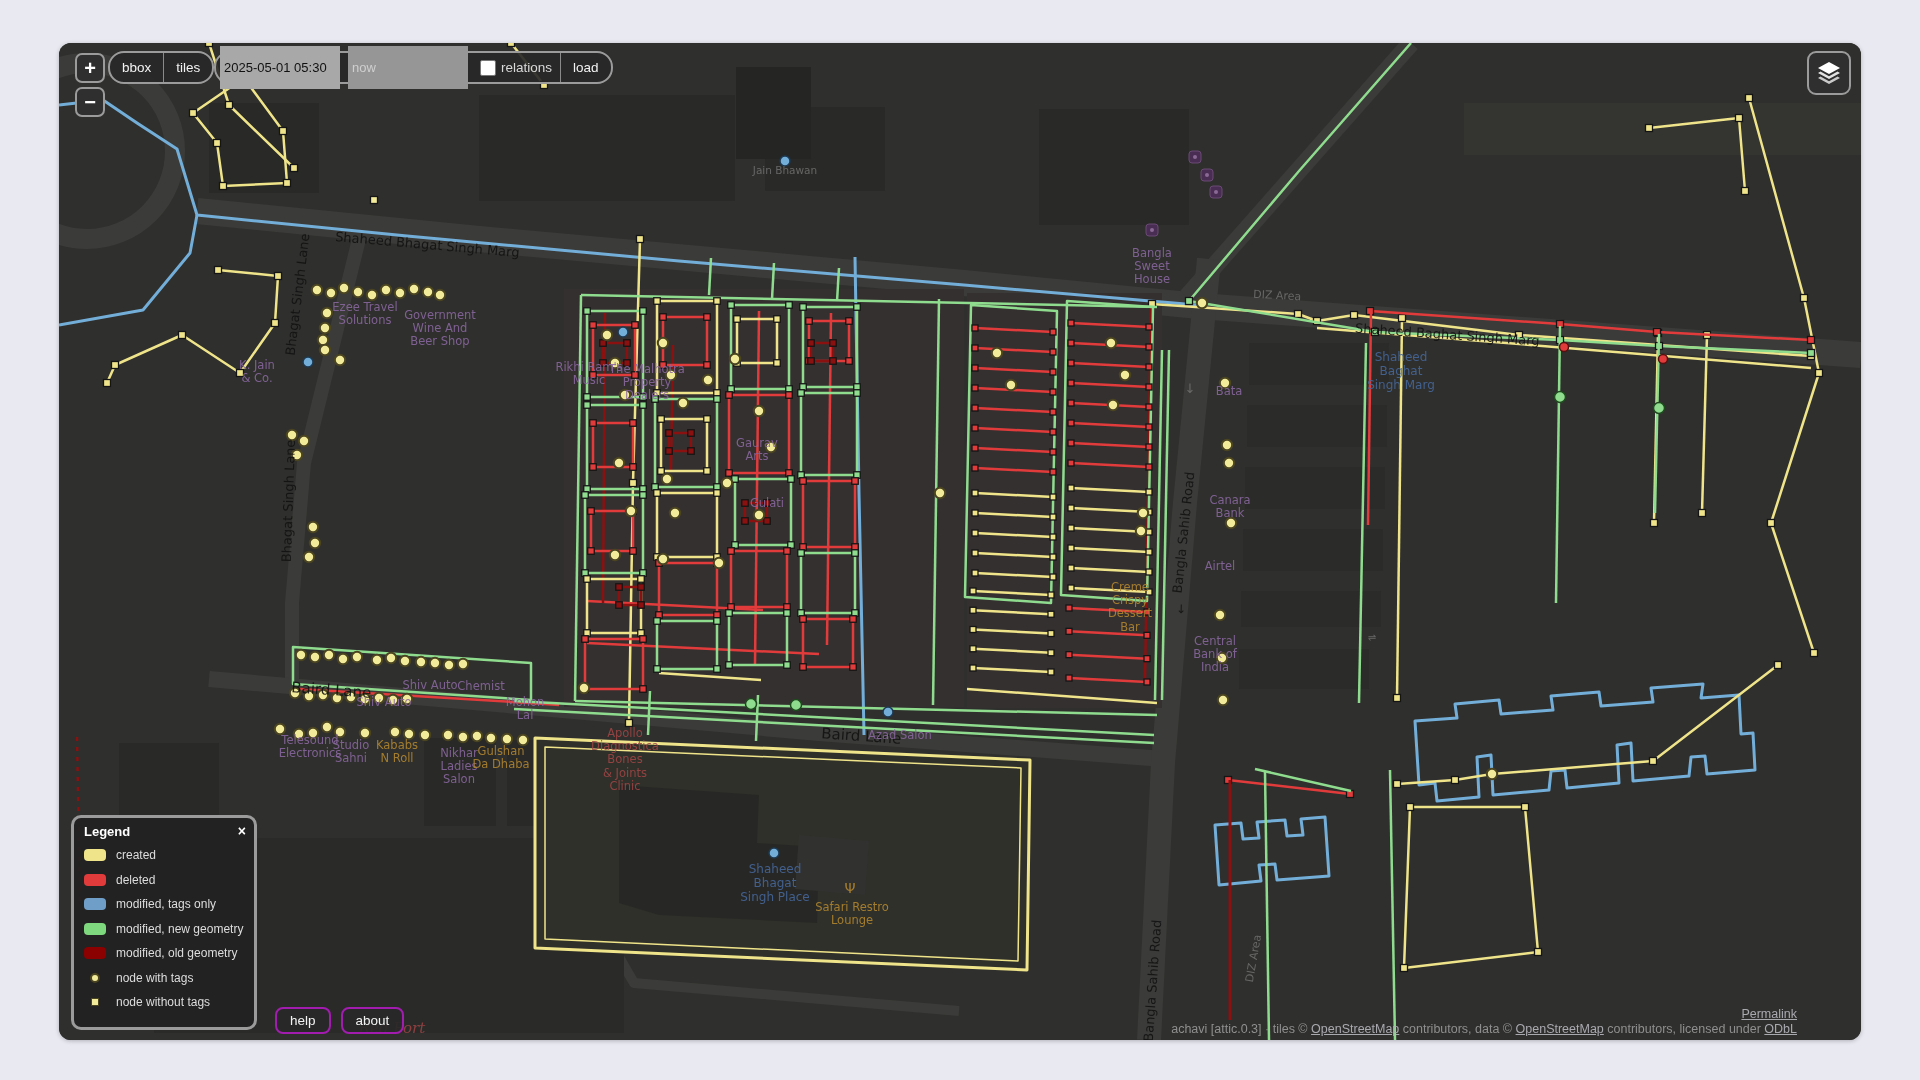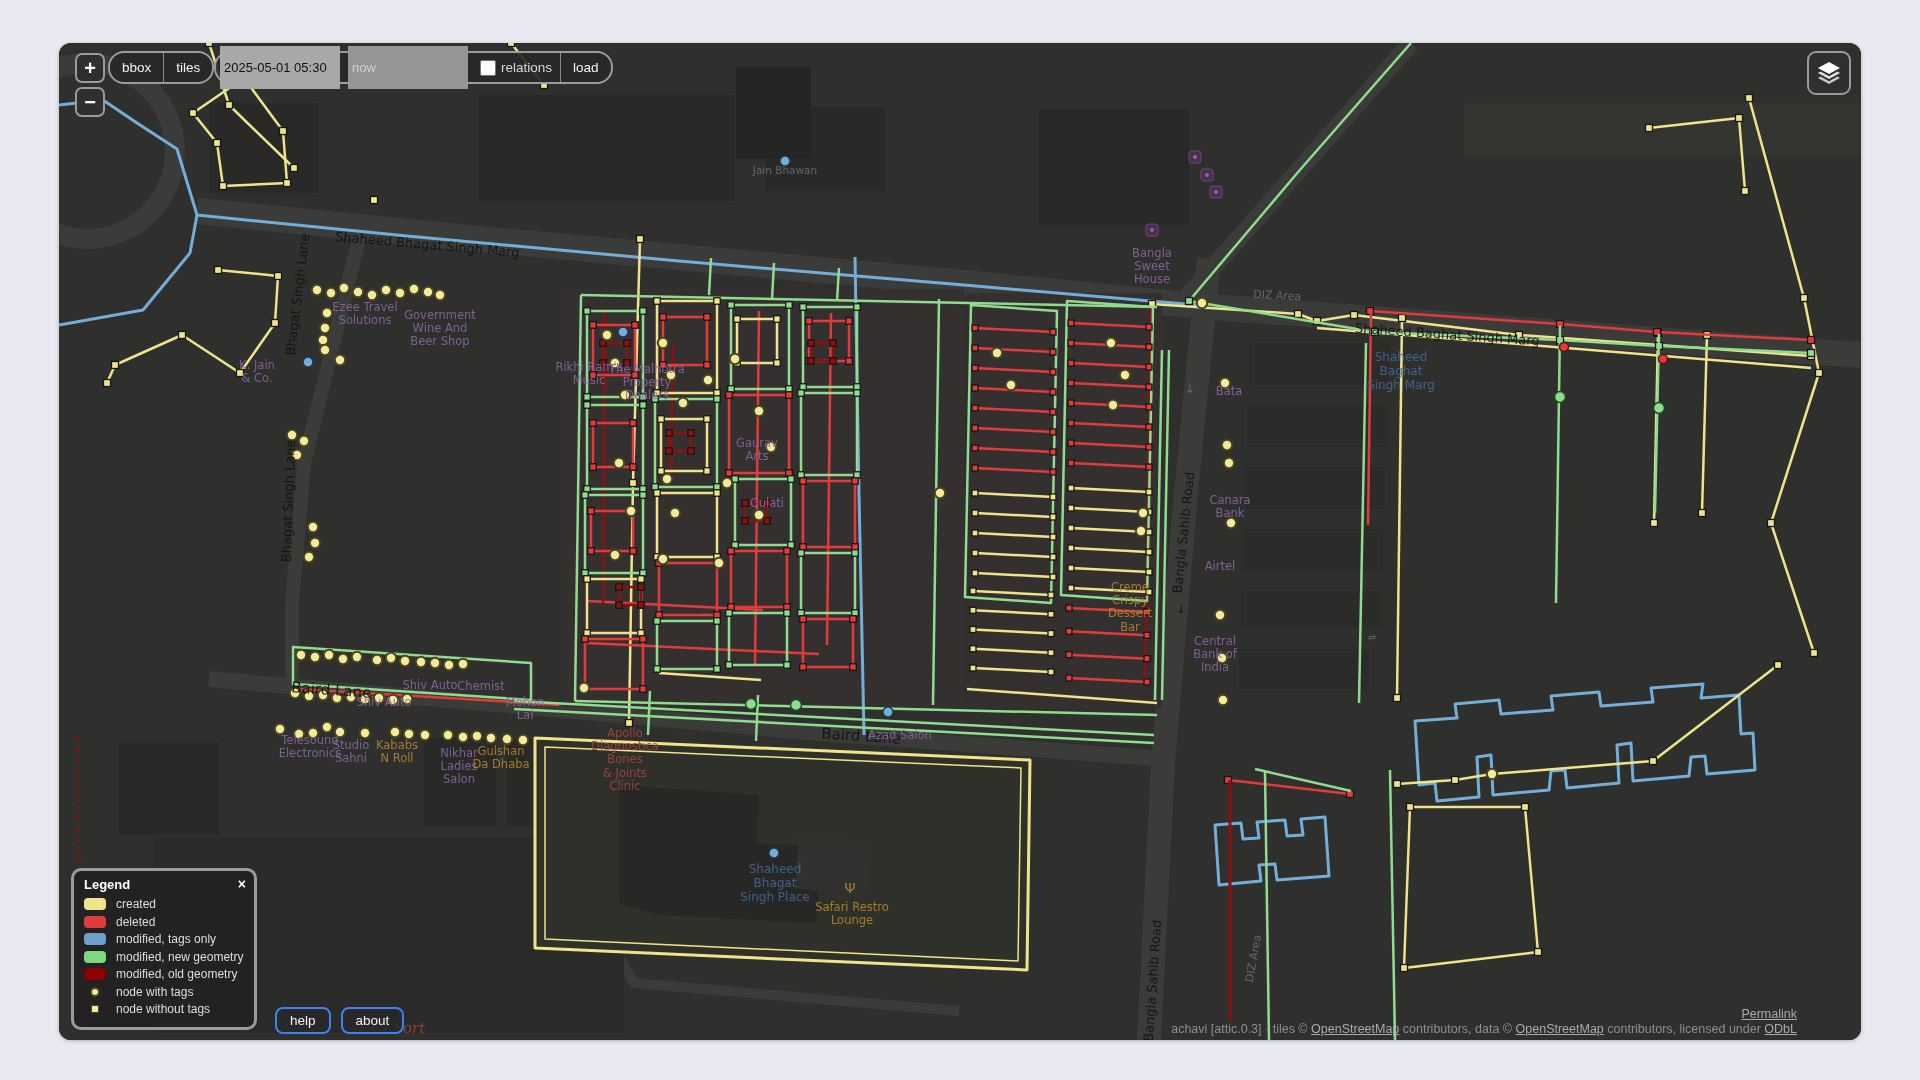--- a/index.html
+++ b/index.html
@@ -24,26 +24,26 @@
   .cblabel{font-size:13.5px;color:#d8d8d8;margin-right:8px;}
   #layers-btn{position:absolute;right:10px;top:8px;width:44px;height:44px;background:#2f2f2f;
     border:2px solid #9b9b9b;border-radius:9px;display:flex;align-items:center;justify-content:center;
     cursor:pointer;z-index:10;box-sizing:border-box;}
   
   #legend{position:absolute;left:12px;bottom:10px;width:186px;background:rgba(34,34,34,.94);
     border:3px solid #9b9b9b;border-radius:10px;z-index:10;padding:6px 8px 8px 10px;box-sizing:border-box;}
   #legend .hdr{display:flex;justify-content:space-between;align-items:center;margin-bottom:5px;}
   #legend .ttl{color:#fff;font-weight:bold;font-size:13px;}
   #legend .cls{color:#fff;font-weight:bold;font-size:14px;cursor:pointer;line-height:10px;}
-  .lgrow{display:flex;align-items:center;height:15.5px;margin:2px 0;}
+  .lgrow{display:flex;align-items:center;height:15.5px;margin:9px 0;}
   .lgsw{width:22px;height:12px;border-radius:4px;margin-right:10px;flex:none;}
   .lgnode{width:22px;display:flex;justify-content:center;margin-right:10px;flex:none;}
   .lgtxt{color:#ddd;font-size:12px;white-space:nowrap;}
   #helpabout{position:absolute;left:216px;bottom:6px;display:flex;gap:10px;z-index:10;}
-  .hbtn{background:rgba(40,40,40,.92);border:2px solid #3b82f6;border-radius:8px;color:#f2f2f2;
+  .hbtn{background:rgba(40,40,40,.92);border:2px solid #a21caf;border-radius:8px;color:#f2f2f2;
     font-size:13.5px;padding:4px 13px;cursor:pointer;}
   
   #attrib{position:absolute;right:64px;bottom:3px;text-align:right;z-index:9;line-height:15px;}
   #attrib .lnk{color:#a9a9b0;text-decoration:underline;cursor:pointer;}
   #permalink{font-size:12.5px;}
   #coords{font-size:12.5px;color:#8f8f8f;}
   #credits{font-size:12.5px;color:#8f8f8f;}
 </style>
 </head>
 <body>

